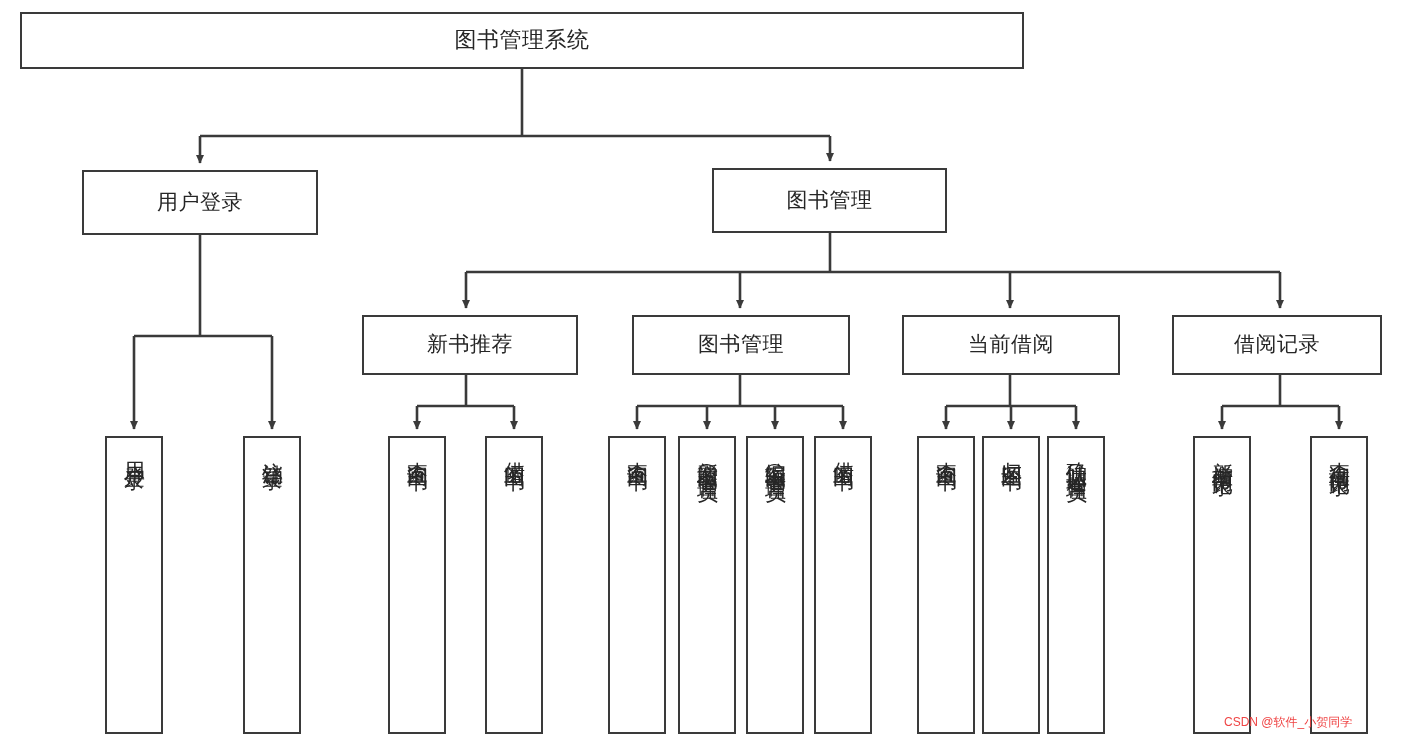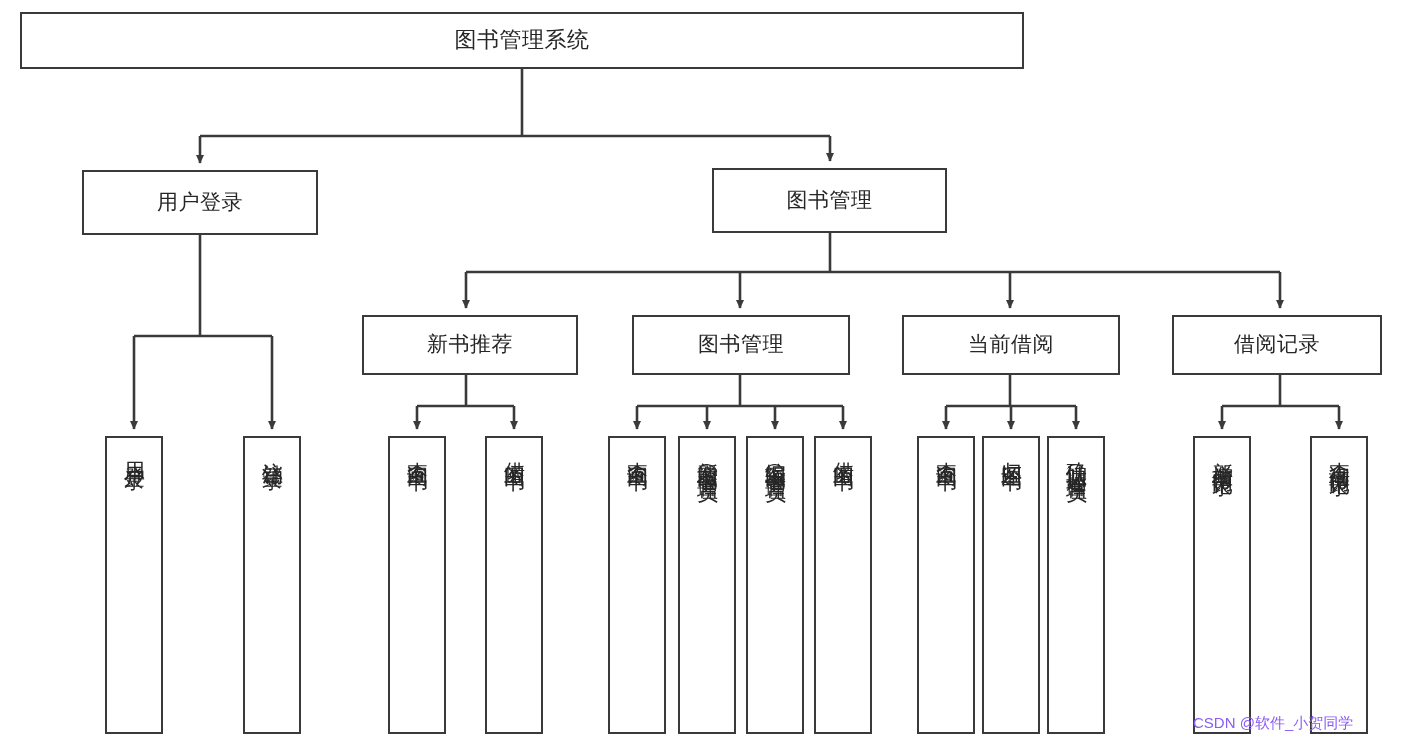--- a/index.html
+++ b/index.html
@@ -57,25 +57,26 @@
     font-size: 21px;
     letter-spacing: 3px;
     line-height: 1;
     white-space: nowrap;
   }
   .node.root .node-label { font-size: 22px; }
   #watermark {
     position: absolute;
     left: 1193px;
     top: 714px;
-    font-size: 15px;
-    color: #8b5cf6;
+    font-size: 12px;
+    color: #ef4444;
     z-index: 5;
     white-space: nowrap;
     font-family: "Liberation Sans", sans-serif;
+    padding-left: 31px;
   }
 </style>
 </head>
 <body>
 
 <div id="diagram-root">
 
   <svg class="connectors" viewBox="0 0 1405 747" xmlns="http://www.w3.org/2000/svg">
     <defs>
       <marker id="arrowhead" markerWidth="9" markerHeight="9" refX="8.2" refY="4.5" orient="auto" markerUnits="userSpaceOnUse">

